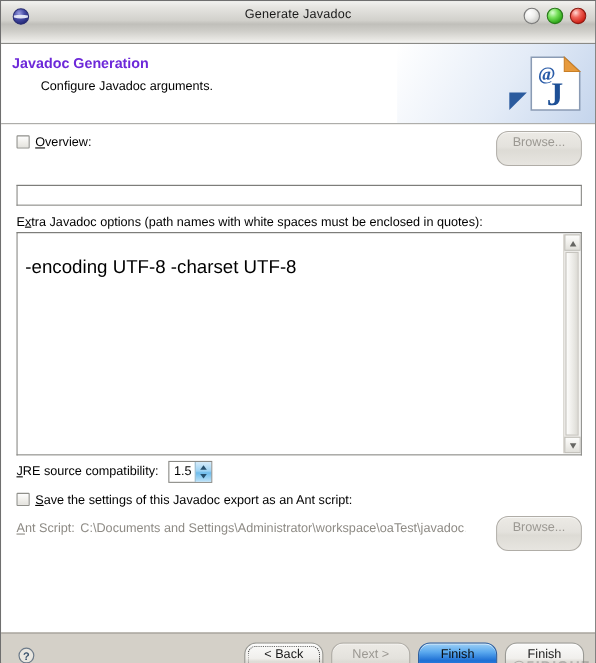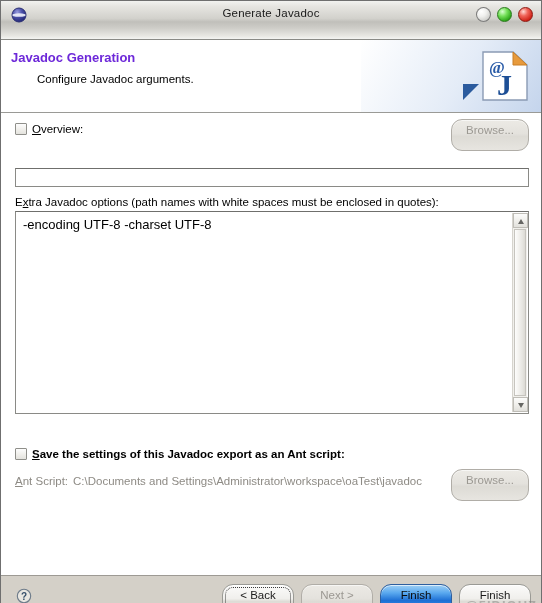--- a/index.html
+++ b/index.html
@@ -190,22 +190,22 @@
   
   .textarea-wrap {
     box-sizing: border-box;
     background: #ffffff;
     border: 1px solid #8a8a86;
     border-top-color: #6f6f6c;
     overflow: hidden;
   }
   .textarea-text {
     position: absolute;
-    left: 7px; top: 5px;
-    font-size: 13px;
+    left: 7px; top: 21px;
+    font-size: 17px;
     color: #000;
     white-space: pre;
   }
 
   
   .sb {
     position: absolute;
     right: 1px; top: 1px;
     width: 15px; bottom: 1px;
     background: #f1f0ec;
@@ -368,22 +368,32 @@
           <div class="sb-btn up">
             <span class="sb-arrow up"></span>
           </div>
           <div class="sb-thumb"></div>
           <div class="sb-btn down">
             <span class="sb-arrow down"></span>
           </div>
         </div>
       </div>
 
-
-      <div class="row" style="left:14px; top:335px;font-weight:bold;">
+      <div class="row" style="left:14px; top:306px;">
+        <span class="lbl" style="vertical-align:middle;"><u class="mn">J</u>RE source compatibility:</span>
+        <span class="spin" style="margin-left:6px;">
+          <span class="spin-val">1.5</span>
+          <span class="spin-btn">
+            <span class="spin-tri up"></span>
+            <span class="spin-tri down"></span>
+          </span>
+        </span>
+      </div>
+
+      <div class="row" style="left:14px; top:335px;">
         <label style="cursor:default;">
           <span class="cb"></span><span class="lbl"><u class="mn">S</u>ave the settings of this Javadoc export as an Ant script:</span>
         </label>
       </div>
 
       <div class="row lbl dis" style="left:14px; top:362px;"><u class="mn">A</u>nt Script:</div>
       <div class="row lbl dis" style="left:72px; top:362px; width:350px; overflow:hidden; white-space:nowrap;">C:\Documents and Settings\Administrator\workspace\oaTest\javadoc.xml</div>
       <div class="row" style="right:12px; top:356px;">
         <span class="btn disabled" style="width:78px;padding:0;">Browse...</span>
       </div>

